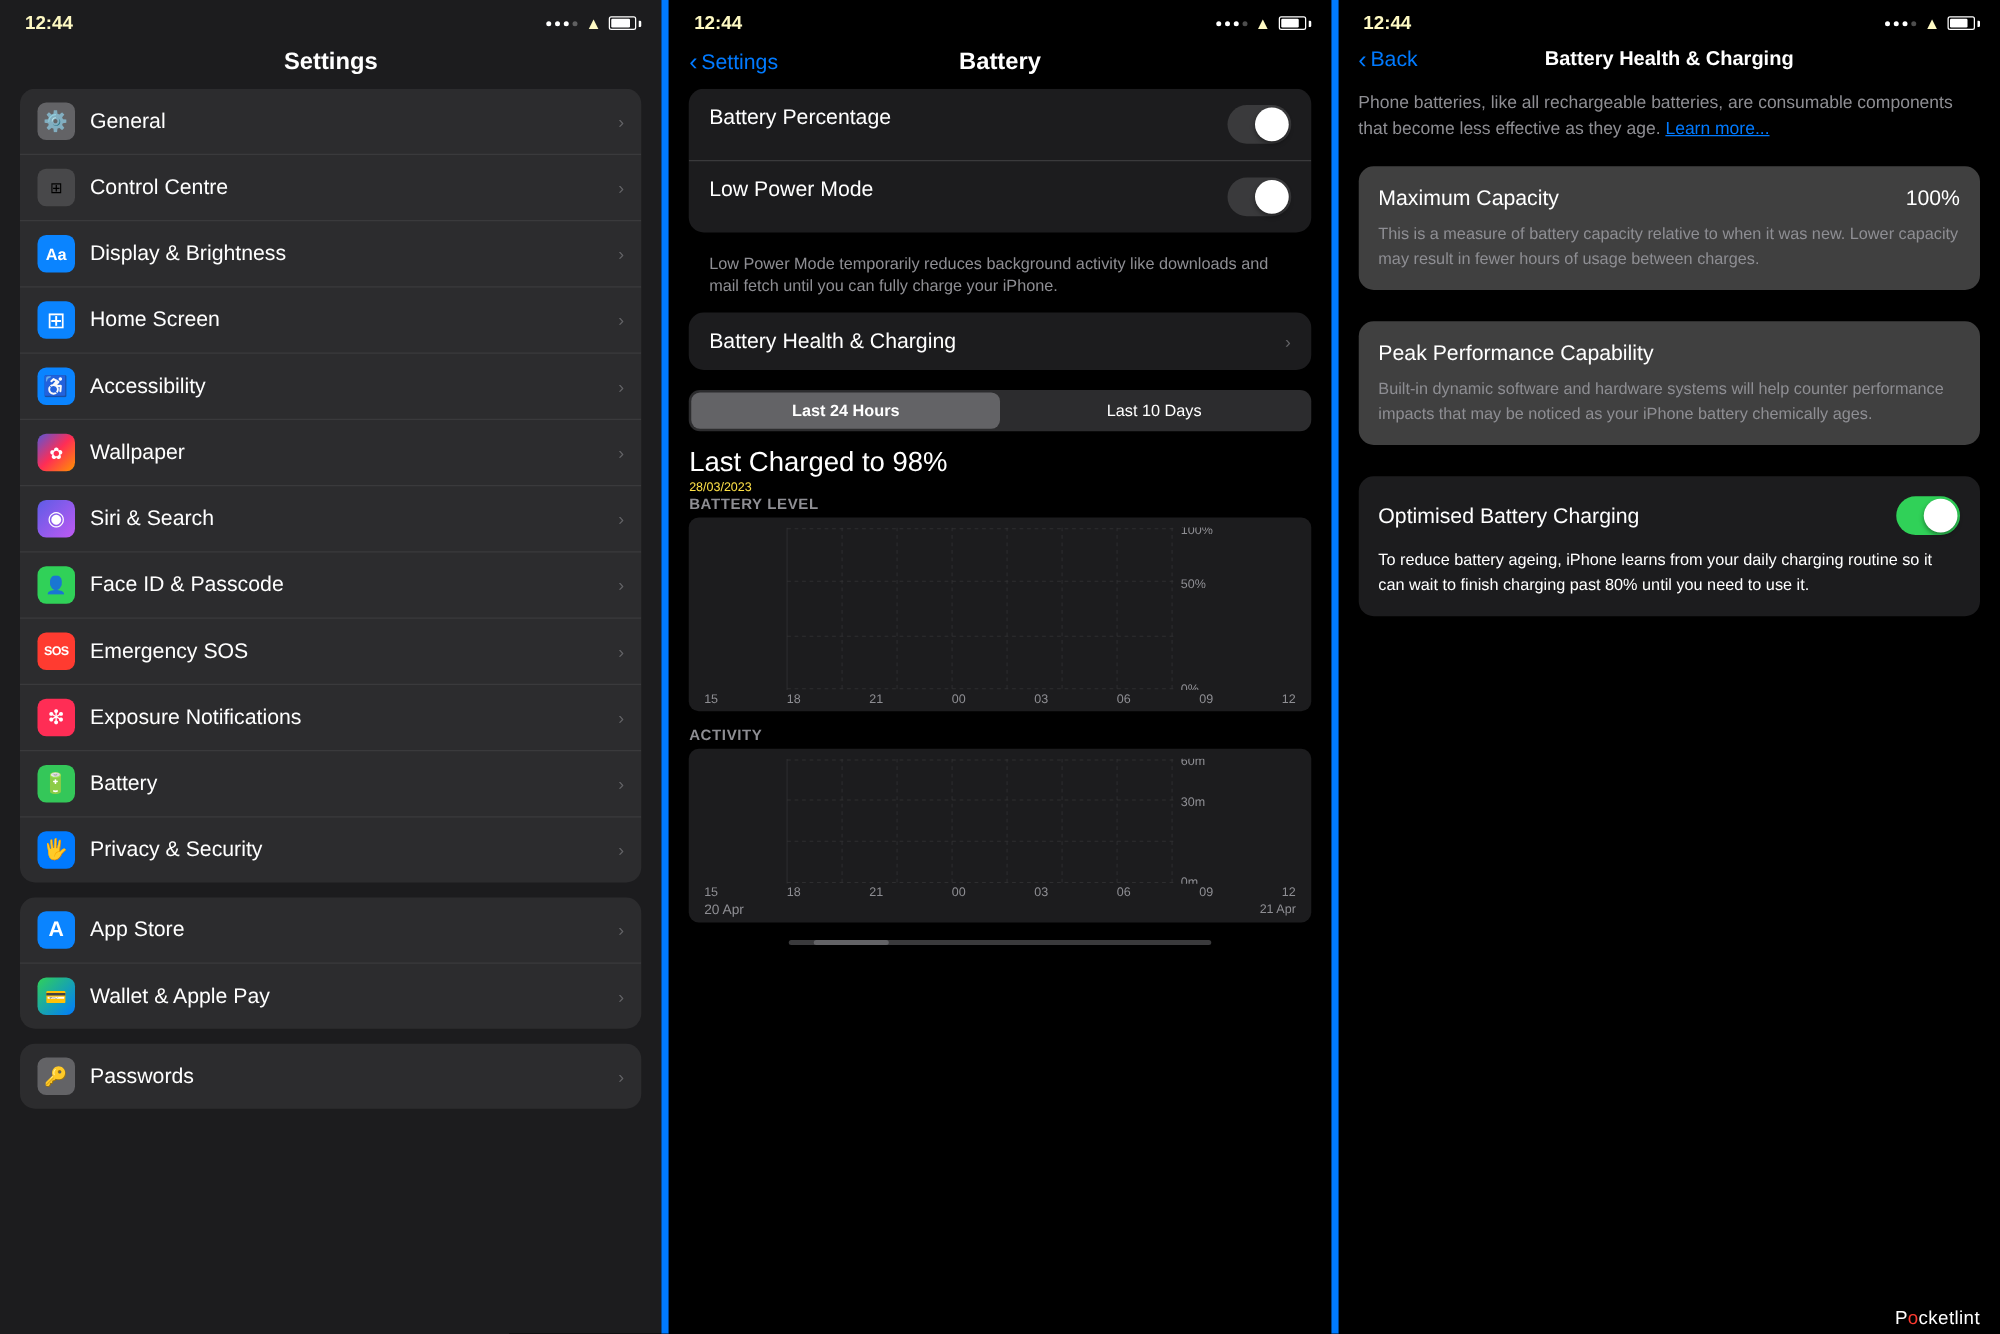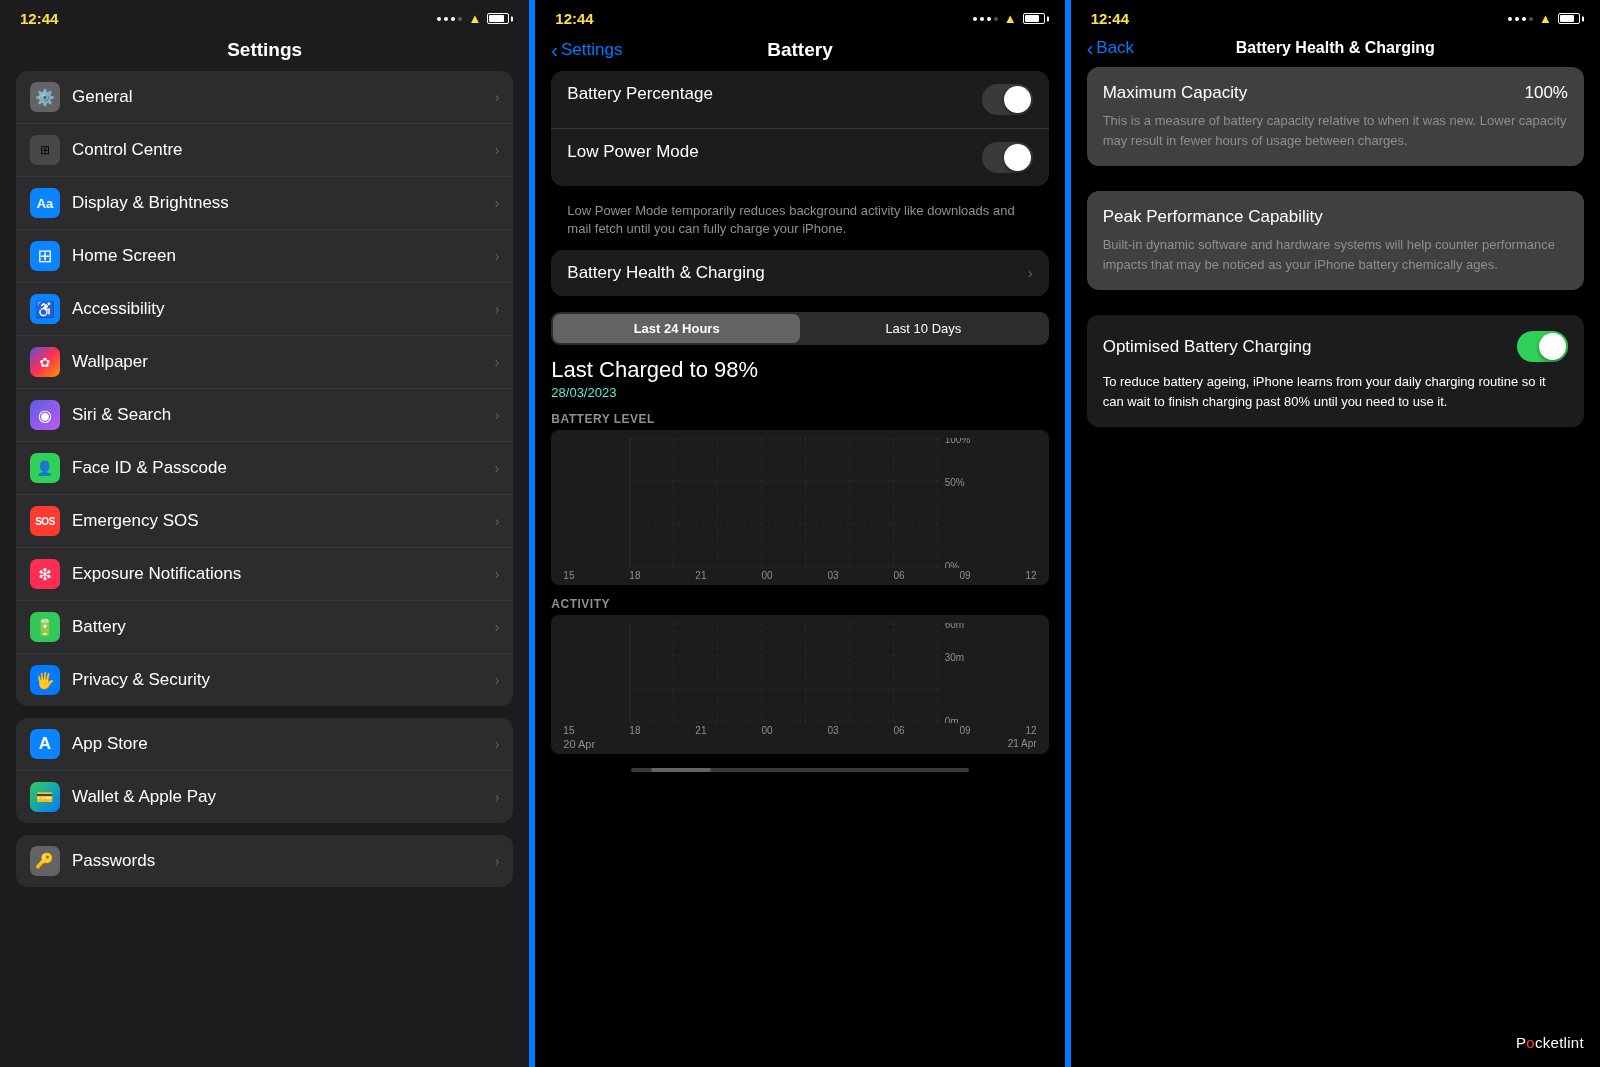--- a/index.html
+++ b/index.html
@@ -26,21 +26,21 @@
       background: #007AFF;
       flex-shrink: 0;
     }
 
     
     .status-bar {
       display: flex;
       justify-content: space-between;
       align-items: center;
       padding: 10px 20px 6px;
-      color: #fde047;
+      color: #fef9c3;
       font-size: 15px;
       font-weight: 600;
     }
     .status-right {
       display: flex;
       align-items: center;
       gap: 6px;
     }
     .status-dots {
       display: flex; gap: 3px; align-items: center;
@@ -287,23 +287,22 @@
       font-size: 10px;
     }
 
     .last-charged-title {
       color: #fff;
       font-size: 22px;
       font-weight: 400;
       margin-bottom: 2px;
     }
     .last-charged-date {
-      color: #5eead4;
-      font-size: 13px;
-      margin-bottom: 12px;
+      color: #fde047;
+      font-size: 10px;
     }
 
     
     .bh-panel {
       flex: 1;
       background: #000;
       display: flex;
       flex-direction: column;
       overflow: hidden;
     }
@@ -391,21 +390,21 @@
     }
     .bh-toggle-desc {
       color: #ffffff;
       font-size: 13px;
       line-height: 1.5;
     }
 
     
     .pocketlint {
       position: absolute;
-      bottom: 16px;
+      bottom: 4px;
       right: 16px;
       color: #fff;
       font-size: 15px;
       font-weight: 500;
       letter-spacing: 0.3px;
     }
     .pocketlint-o {
       color: #FF3B30;
     }
 
@@ -705,20 +704,25 @@
 
   <div class="nav-bar">
     <div class="nav-back">
       <span class="nav-back-chevron">‹</span>
       <span>Back</span>
     </div>
     <span class="nav-title" style="font-size:16px;">Battery Health &amp; Charging</span>
   </div>
 
   <div class="bh-content">
+    <p class="bh-description">
+      <span>Phone batteries, like all rechargeable batteries, are consumable components that become less effective as they age.</span>
+      <span> </span>
+      <a class="bh-learn-more" href="#">Learn more...</a>
+    </p>
 
     <div class="bh-card">
       <div class="bh-card-header">
         <span class="bh-card-title">Maximum Capacity</span>
         <span class="bh-card-value">100%</span>
       </div>
       <p class="bh-card-desc">This is a measure of battery capacity relative to when it was new. Lower capacity may result in fewer hours of usage between charges.</p>
     </div>
 
     <div class="bh-card">

